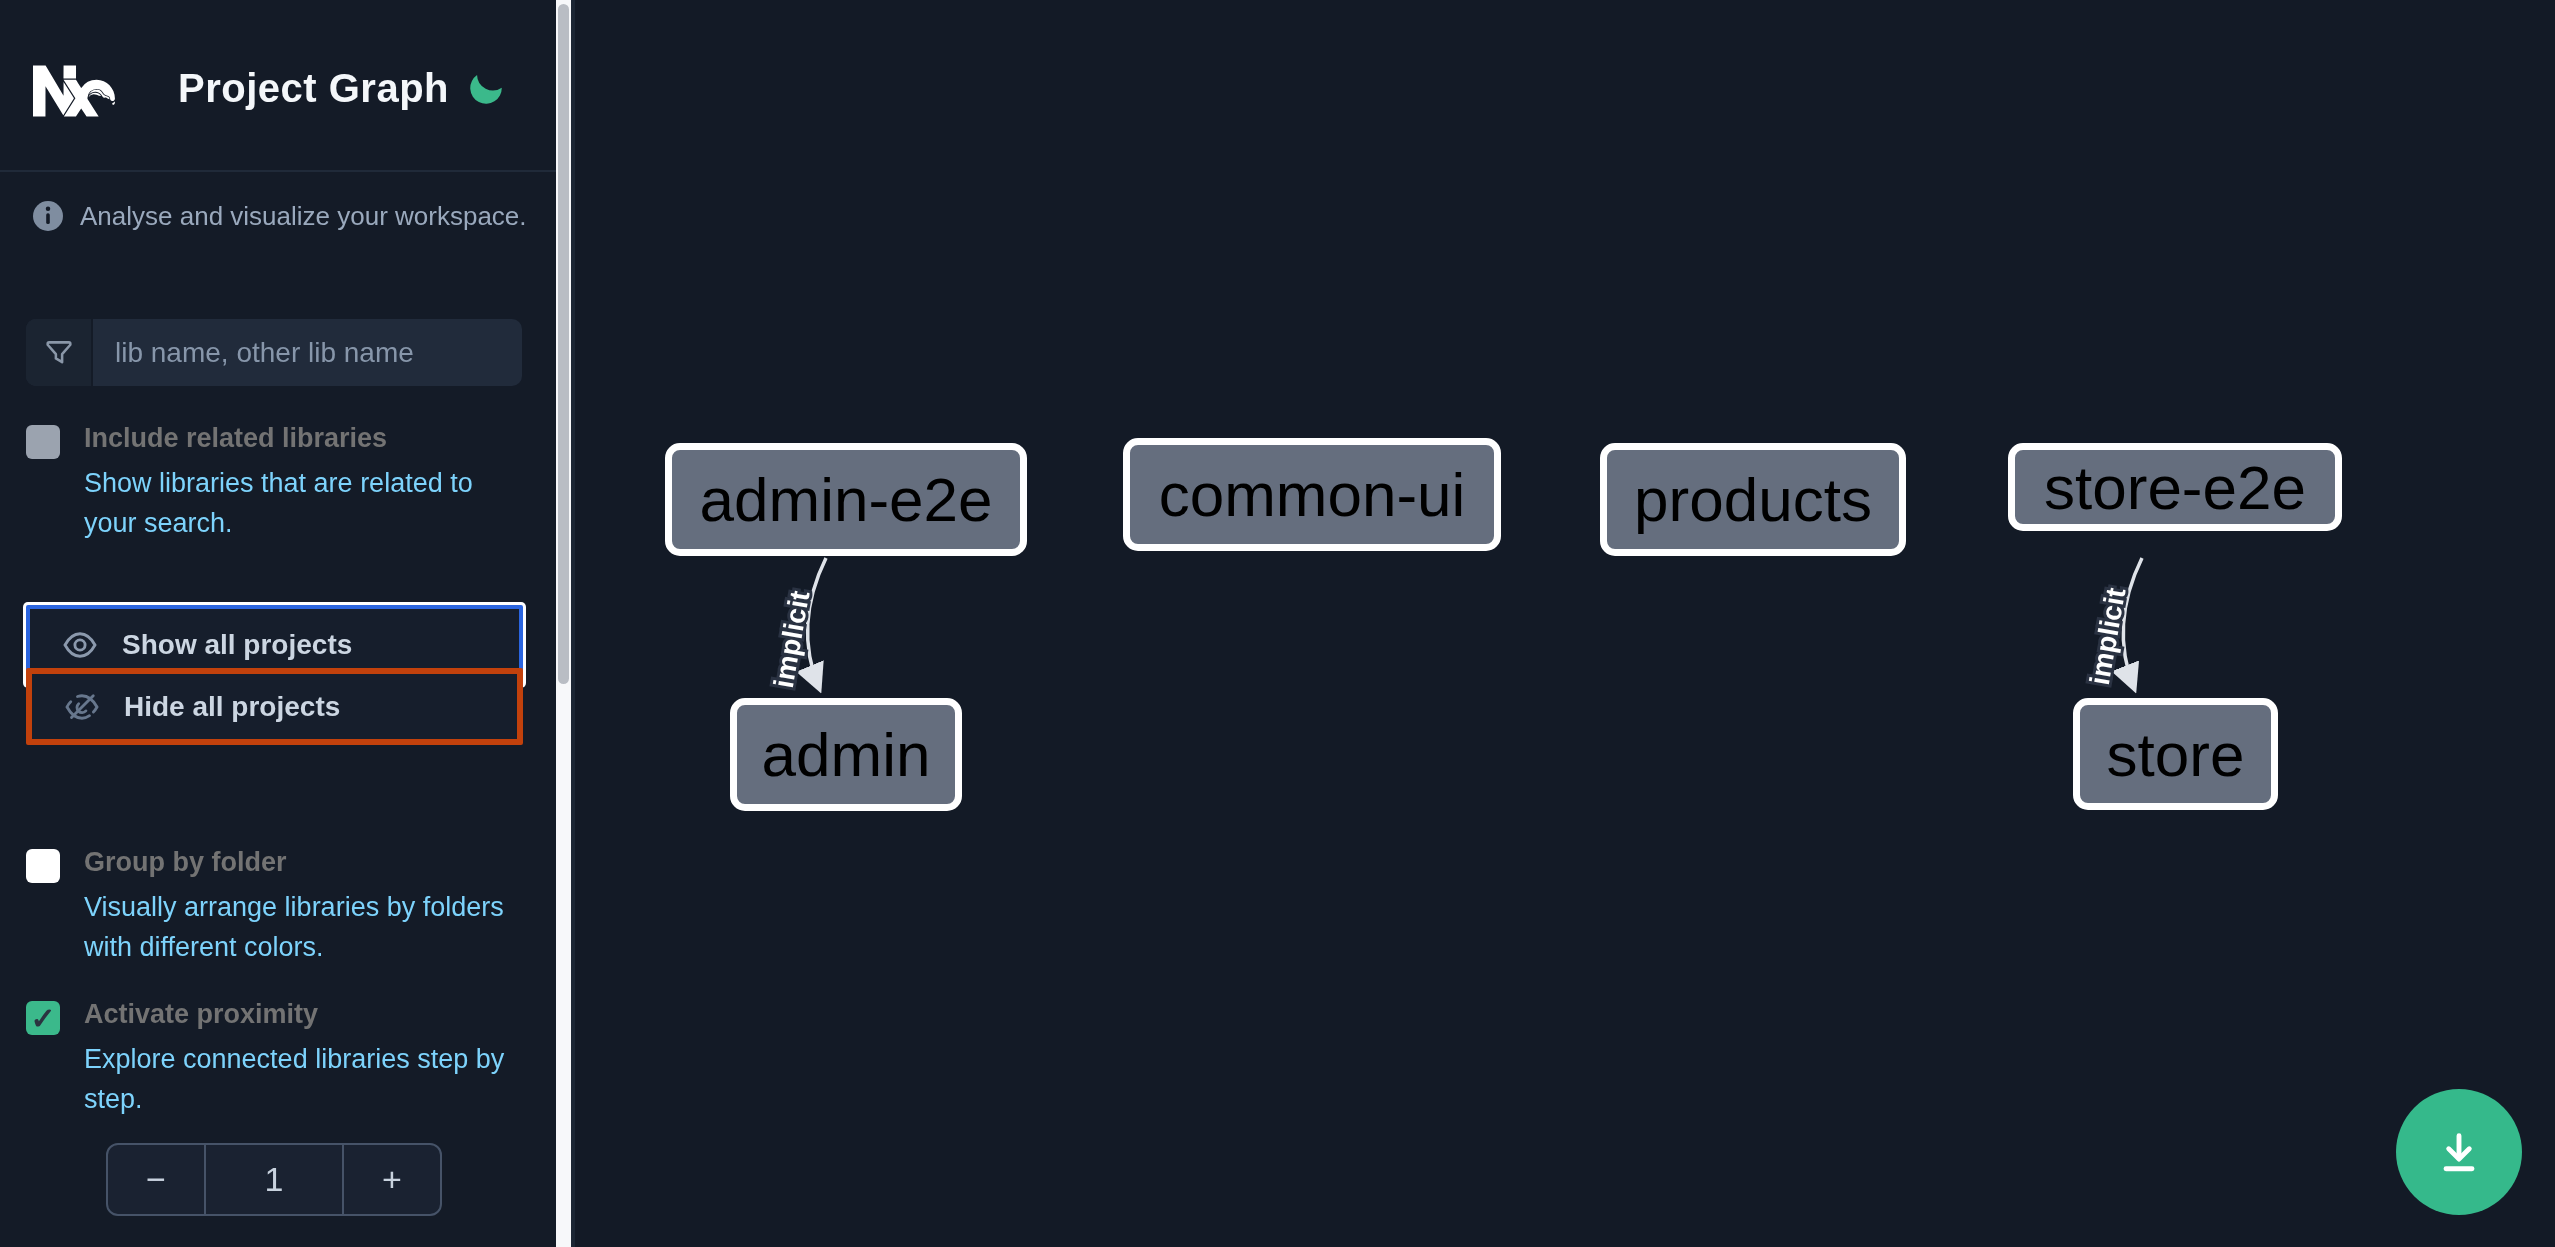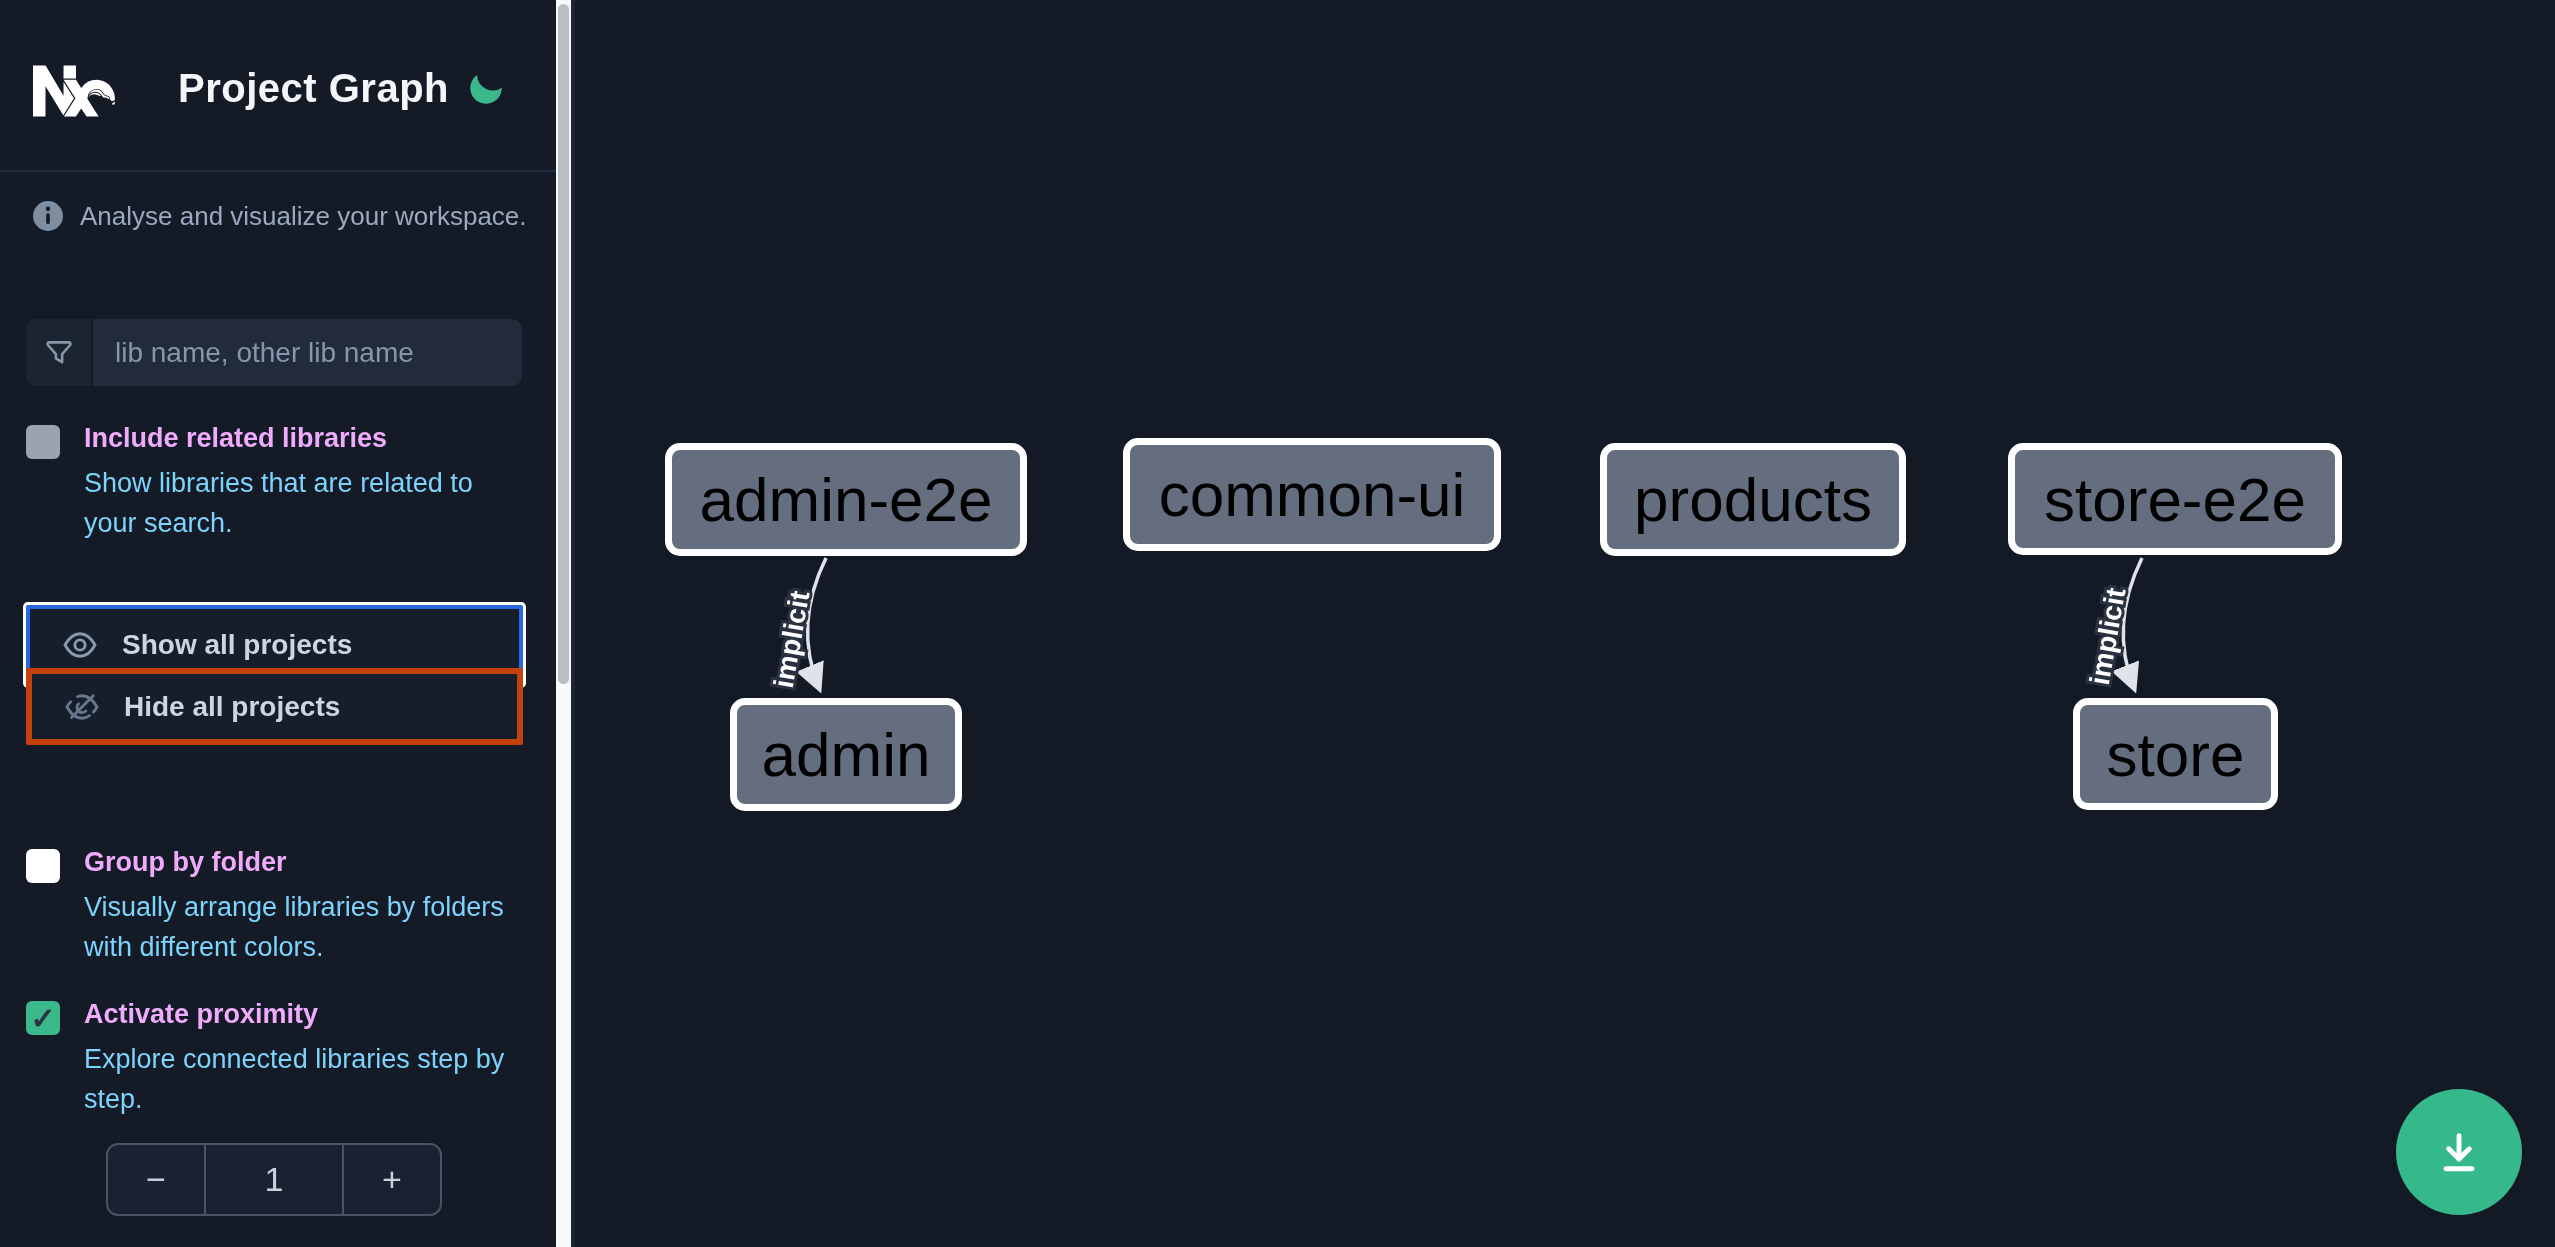--- a/index.html
+++ b/index.html
@@ -27,21 +27,21 @@
                   font-size:28px; color:#d946ef; font-family:"Liberation Sans",sans-serif; }
   .search-input::placeholder { color:#8focus; color:#8796aa; opacity:1; }
   .search-input::-webkit-input-placeholder { color:#8796aa; }
 
   .toggle { position:absolute; left:26px; width:500px; }
   .cb { position:absolute; left:0; top:0; width:34px; height:34px; border-radius:6px; cursor:pointer; }
   .cb-gray  { background:#9ba3af; }
   .cb-white { background:#ffffff; }
   .cb-green { background:#3bb98b; color:#2b3340; font-size:30px; font-weight:700;
               display:flex; align-items:center; justify-content:center; }
-  .toggle-label { margin-left:58px; font-size:27px; font-weight:700; color:#f0abfc; line-height:34px; cursor:pointer; }
+  .toggle-label { margin-left:58px; font-size:27px; font-weight:700; color:#737373; line-height:34px; cursor:pointer; }
   .toggle-desc  { margin-left:58px; margin-top:8px; width:440px; font-size:27px; line-height:40px; color:#7dd3fc; }
 
   .sb-btn { position:absolute; left:26px; width:497px; border-radius:2px; background:#161e2c;
             display:flex; align-items:center; cursor:pointer; }
   .btn-show { top:605px; height:80px; border:4px solid #2b65e0; box-shadow:0 0 0 3px #ffffff; }
   .btn-hide { top:668px; height:77px; border:6px solid #c2410c; }
   .sb-btn .btn-icon { margin-left:32px; width:36px; height:36px; }
   .sb-btn .btn-label { margin-left:24px; font-size:28px; font-weight:700; color:#ccd6e2; }
 
   .stepper { position:absolute; left:106px; top:1143px; width:336px; height:73px;
@@ -159,21 +159,21 @@
     </defs>
     <path d="M 826 558 Q 793 625 819 688" fill="none" stroke="#dfe3e9" stroke-width="3.5" marker-end="url(#arrow)"></path>
     <path d="M 2142 558 Q 2109 625 2134 688" fill="none" stroke="#dfe3e9" stroke-width="3.5" marker-end="url(#arrow)"></path>
     <text x="801" y="641" transform="rotate(-80 801 641)" text-anchor="middle" font-size="28" font-weight="700" fill="#ffffff" stroke="#2a3242" stroke-width="6" style="paint-order:stroke" font-family="Liberation Sans, sans-serif">implicit</text>
     <text x="2117" y="638" transform="rotate(-80 2117 638)" text-anchor="middle" font-size="28" font-weight="700" fill="#ffffff" stroke="#2a3242" stroke-width="6" style="paint-order:stroke" font-family="Liberation Sans, sans-serif">implicit</text>
   </svg>
 
   <div class="gnode" style="left: 665px; top: 443px; width: 362px; height: 113px;">admin-e2e</div>
   <div class="gnode" style="left: 1123px; top: 438px; width: 378px; height: 113px;">common-ui</div>
   <div class="gnode" style="left: 1600px; top: 443px; width: 306px; height: 113px;">products</div>
-  <div class="gnode" style="left: 2008px; top: 443px; width: 334px; height: 112px;">store-e2e</div>
+  <div class="gnode" style="left: 2008px; top: 443px; width: 334px; height: 88px;">store-e2e</div>
   <div class="gnode" style="left: 2073px; top: 698px; width: 205px; height: 112px;">store</div>
   <div class="gnode" style="left: 730px; top: 698px; width: 232px; height: 113px;">admin</div>
 
   <div class="fab">
     <svg width="52" height="52" viewBox="0 0 48 48" fill="none" stroke="#ffffff" stroke-width="4.5" stroke-linecap="round" stroke-linejoin="round">
       <path d="M24 9 V29"></path>
       <path d="M14.5 21 L24 30.5 L33.5 21"></path>
       <path d="M12 39.5 H36"></path>
     </svg>
   </div>

